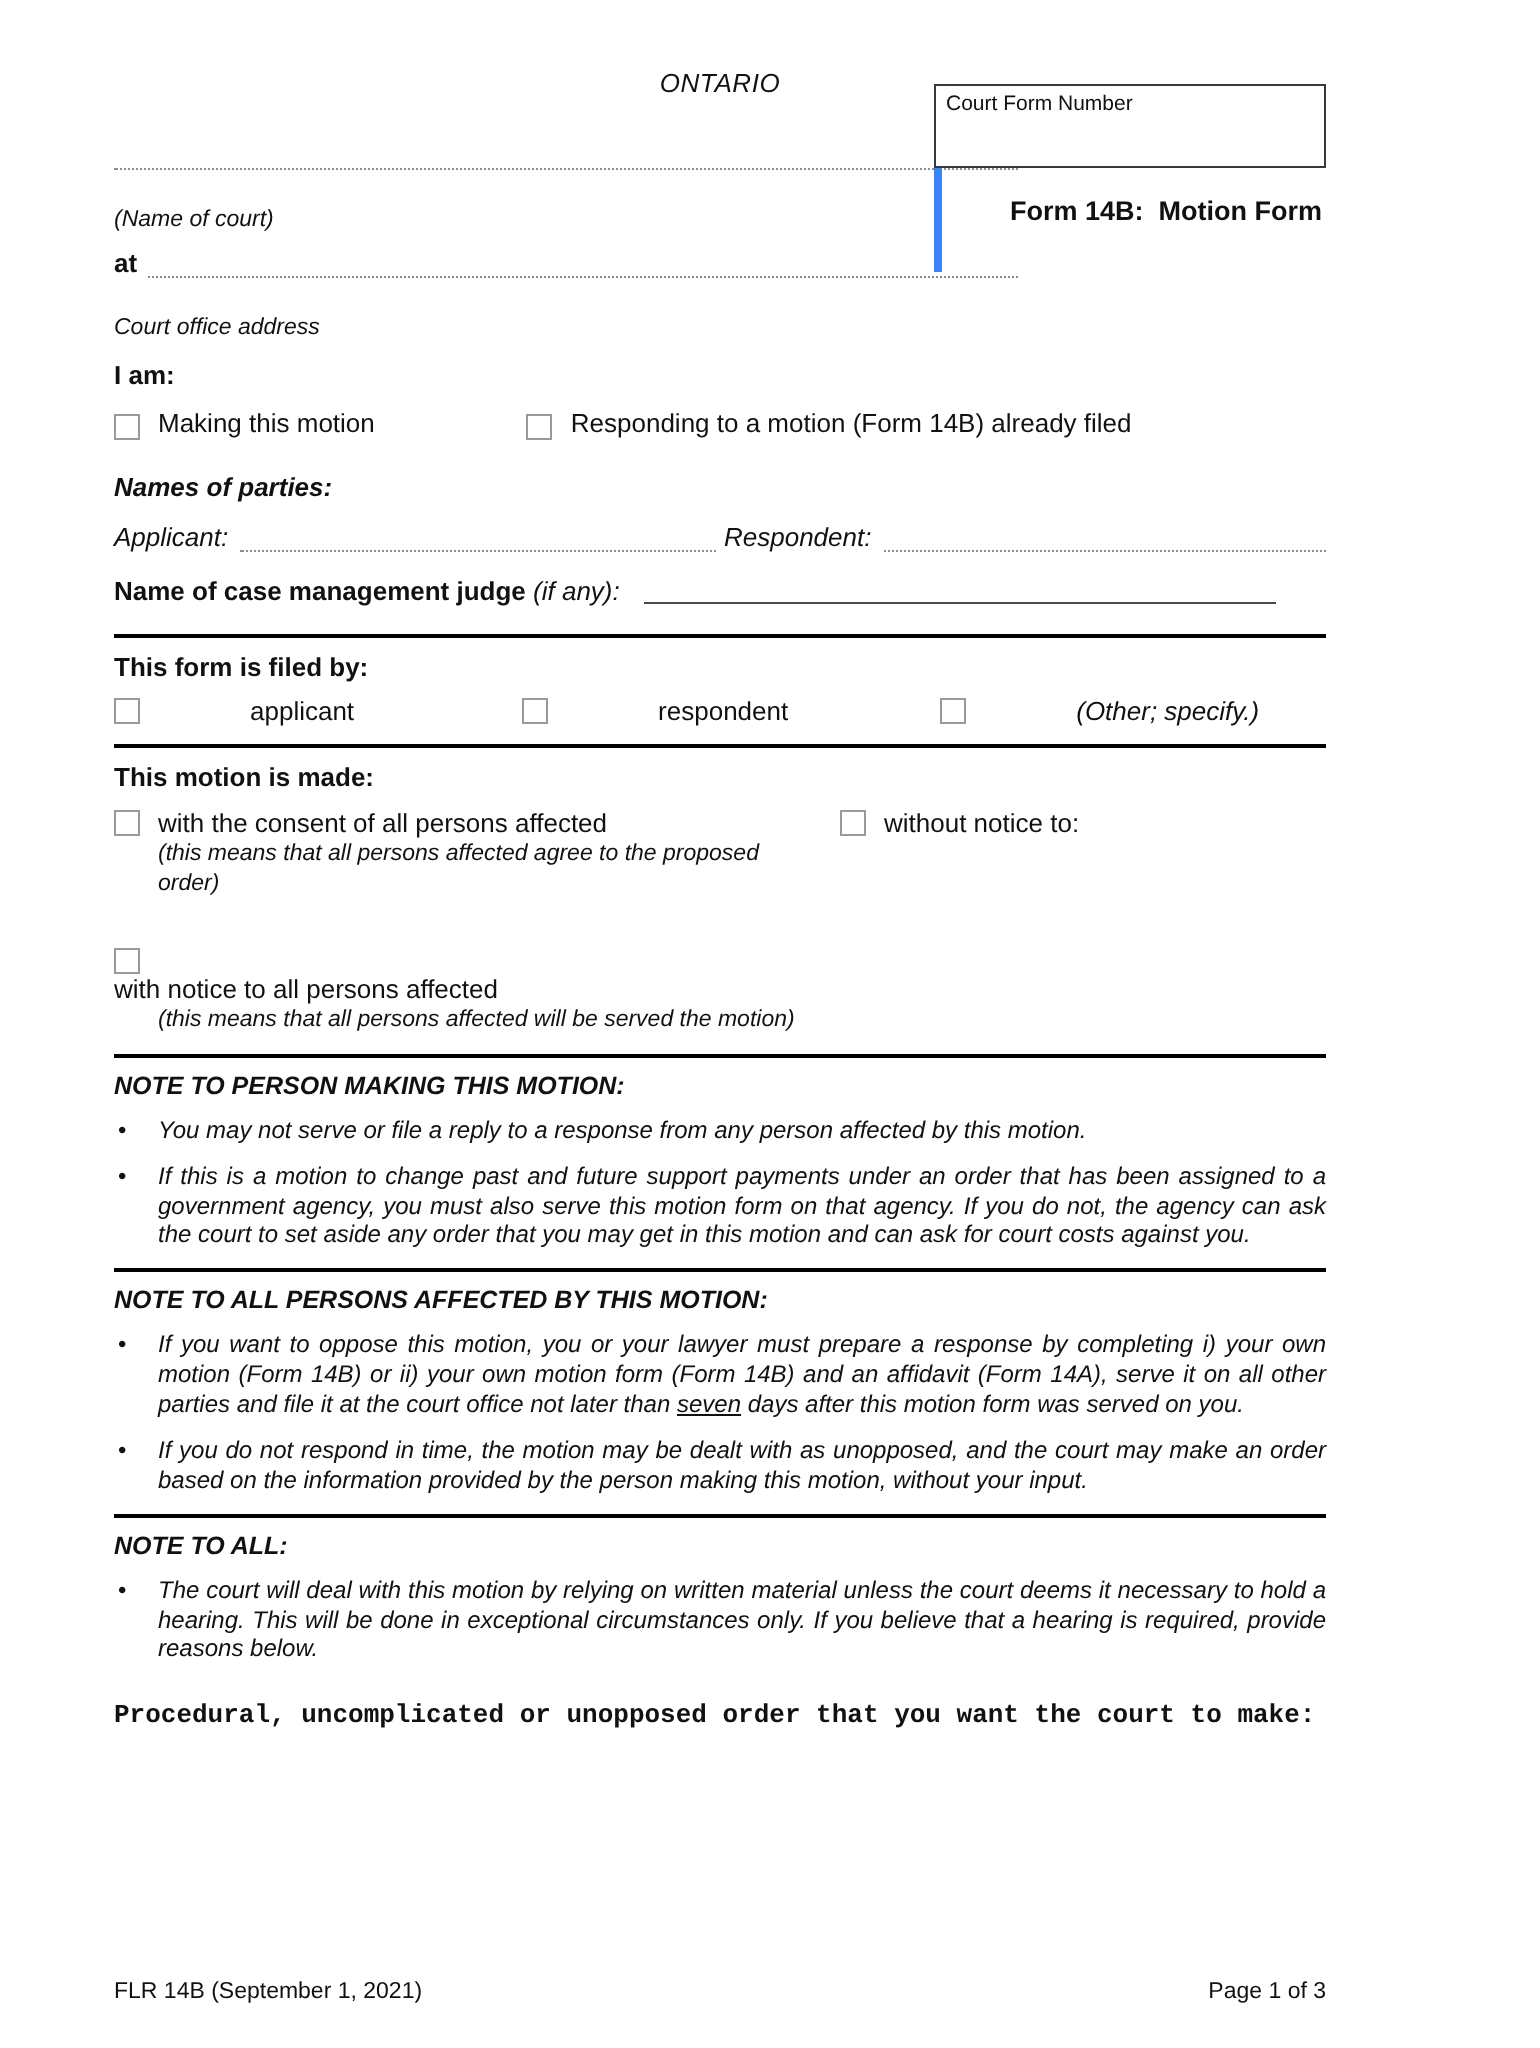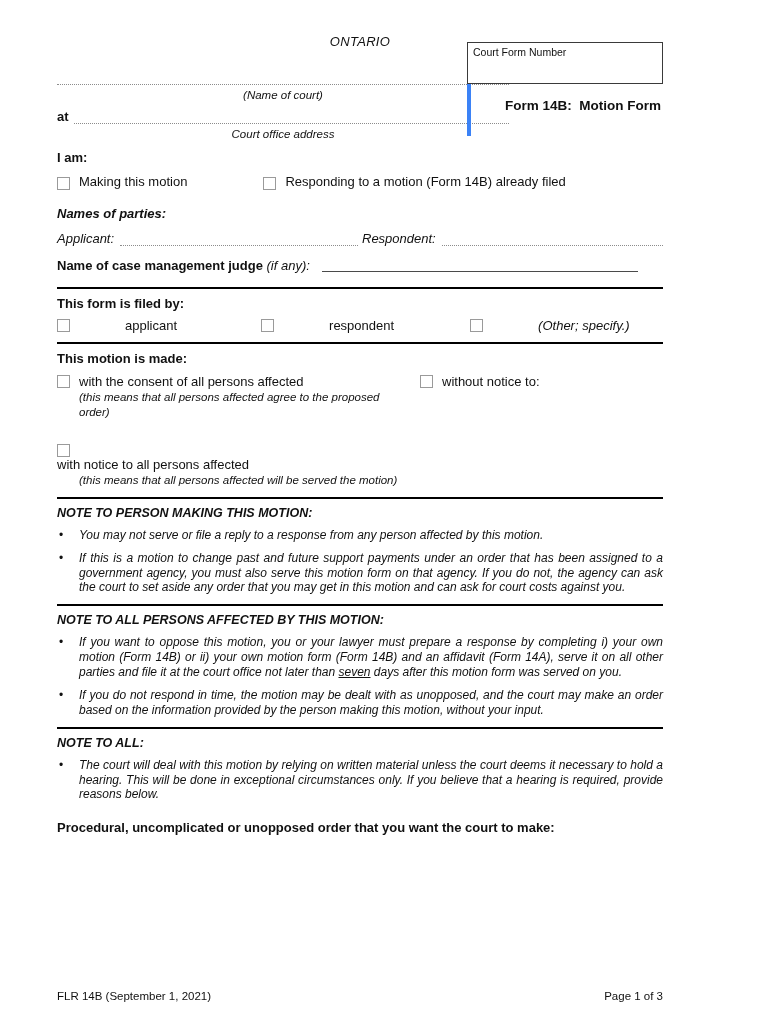--- a/index.html
+++ b/index.html
@@ -17,21 +17,21 @@
   .right-col { position:absolute; top:8px; right:0; width:196px; }
   .cfn-box { border:1px solid #3a3a3a; height:42px; padding:3px 5px 0 5px; }
   .cfn-label { font-size:10.5px; }
   .cfn-input { height:20px; }
   .title-area { border-left:4px solid #3b82f6; min-height:52px; padding:14px 2px 0 8px; text-align:right; }
   .form-title { font-weight:bold; font-size:13.5px; white-space:pre-wrap; }
 
   .left-col { width:452px; margin-top:24px; }
   .dotted { border-bottom:1.5px dotted #8c8c8c; }
   .line-full { height:12px; }
-  .caption { font-size:11.5px; font-style:italic; text-align:center; margin-top:4px; }
+  .caption { font-size:11.5px; font-style:italic; text-align:left; margin-top:19px; }
   .at-row { display:flex; align-items:flex-end; margin-top:8px; }
   .at-row .grow { flex:1; height:15px; margin-left:5px; }
 
   
   .sec-head { font-weight:bold; margin-top:7px; }
   .rule { border-top:2px solid #000; }
   .checkbox { display:inline-block; width:13px; height:13px; border:1px solid #9a9a9a; background:#fff; flex:none; margin-right:9px; margin-top:1px; }
   .cbrow { display:flex; align-items:flex-start; }
   .cbrow .lbl { line-height:16px; }
 
@@ -64,21 +64,21 @@
   .motion-left { width:352px; }
   .motion-right { margin-left:11px; }
   .cb-note { margin-left:22px; font-style:italic; font-size:11.5px; line-height:1.3; }
   .mt5 { margin-top:23px;flex-direction:column; }
 
   .note-title { font-weight:bold; font-style:italic; font-size:12.5px; margin-top:7px; }
   .bullet { display:flex; margin-top:8px; }
   .bullet .dot { width:22px; flex:none; font-size:12px; line-height:1.2; padding-left:2px; }
   .bullet .btext { flex:1; font-style:italic; font-size:12px; line-height:1.24; text-align:justify; }
 
-  .order-label { font-weight:bold; margin-top:18px; }
+  .order-label { font-weight:bold; margin-top:18px;font-family:Liberation Mono, monospace; }
   .order-area { height:150px; }
 
   .footer { position:absolute; left:57px; right:48px; bottom:22px; display:flex; justify-content:space-between; font-size:11.5px; }
 </style>
 </head>
 <body>
 
 <div class="page">
 
   <div class="top">

